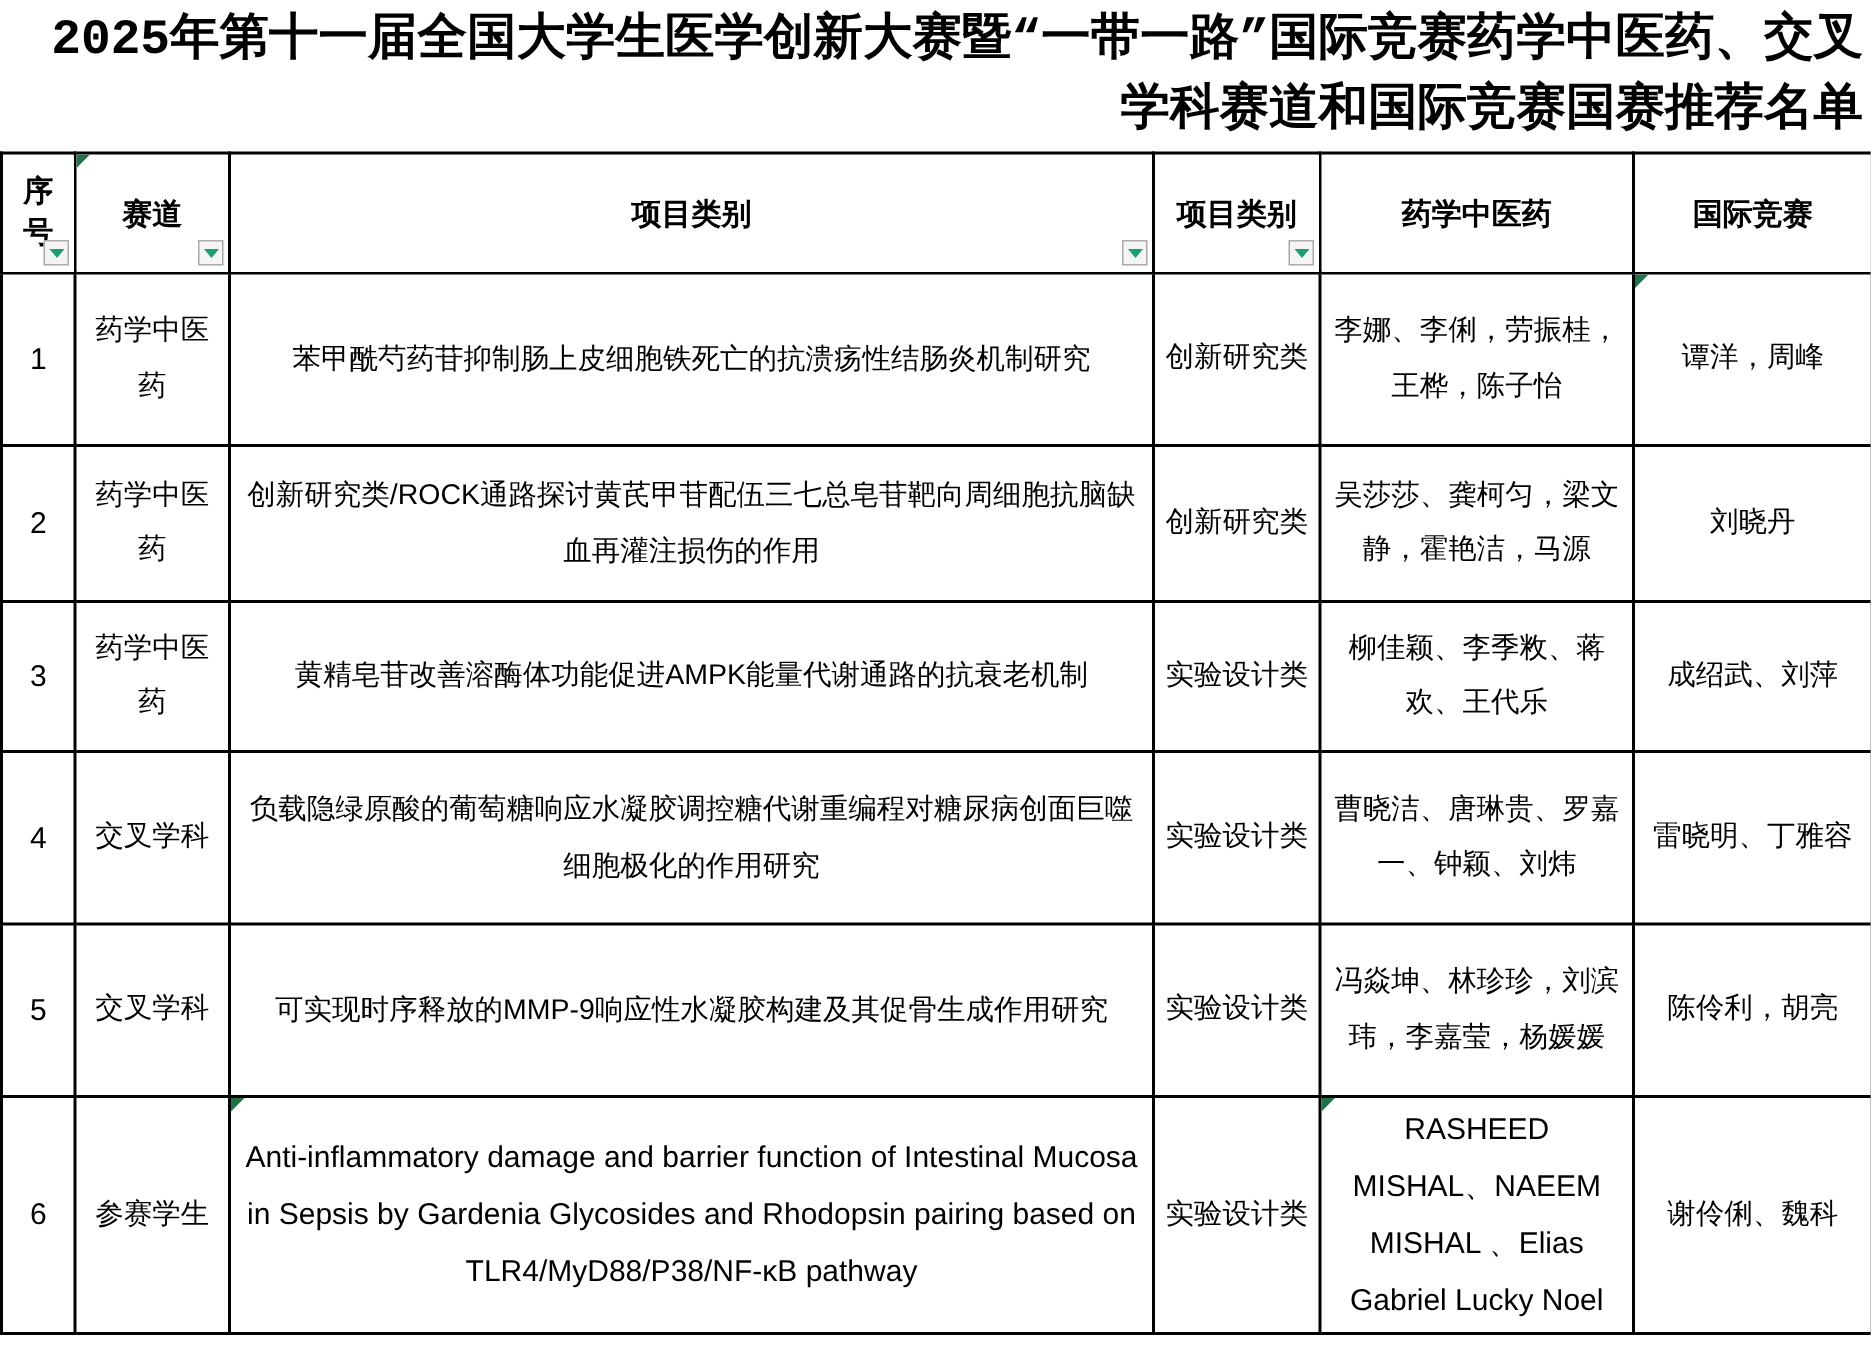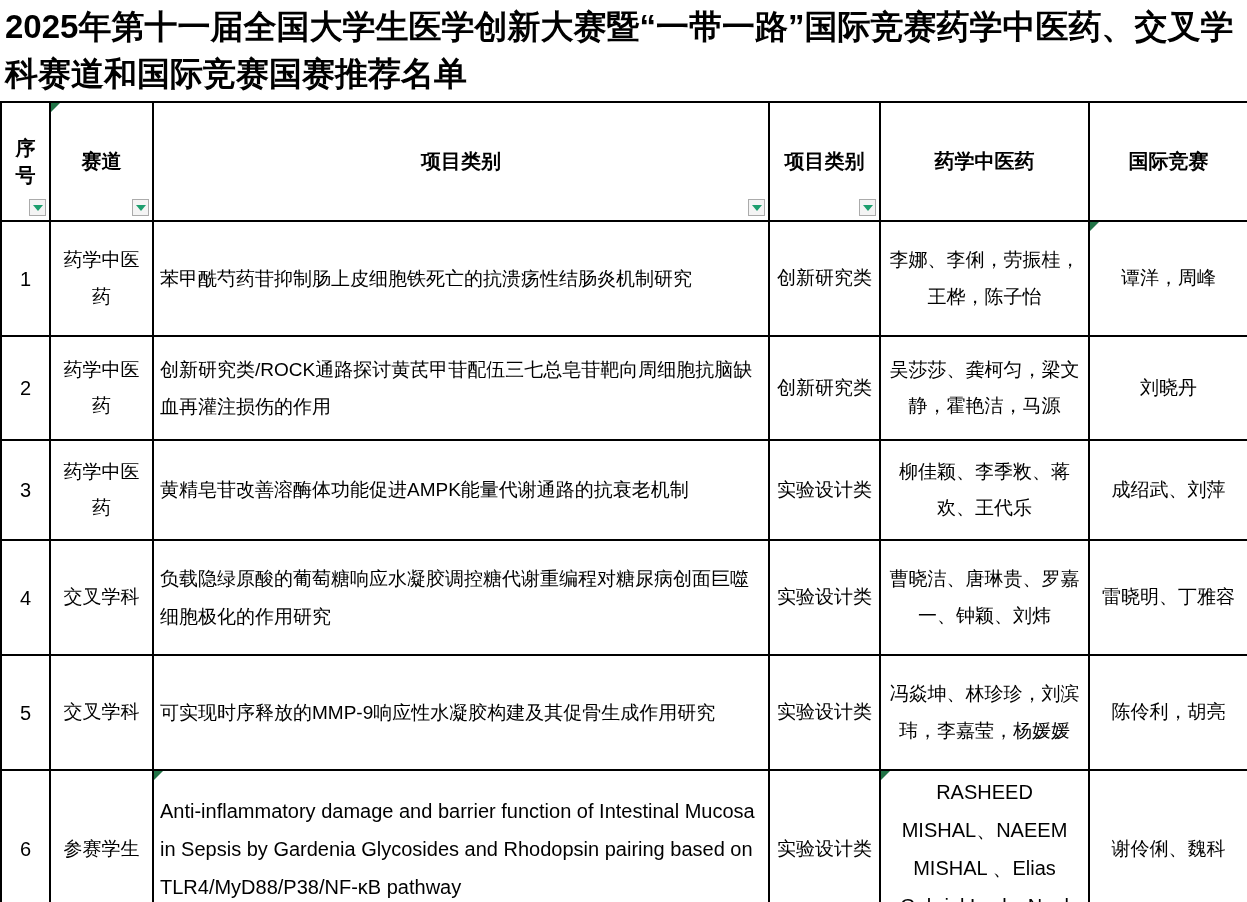--- a/index.html
+++ b/index.html
@@ -2,38 +2,38 @@
 <html><head>
 <meta charset="utf-8">
 <style>
   html,body { margin:0; padding:0; }
   body {
     width:1247px; height:902px; background:#ffffff; overflow:hidden;
     font-family:"Liberation Sans","DejaVu Sans",sans-serif; color:#000;
   }
   .sheet-title {
     height:101px; display:flex; align-items:center; justify-content:center;
-    text-align:left; font-weight:bold; font-size:33px; line-height:1.42;
-    padding:0 5px; box-sizing:border-box;
+    text-align:right; font-weight:bold; font-size:33px; line-height:1.42;
+    padding:0 5px; box-sizing:border-box;font-family:Liberation Mono, monospace;
   }
   table.grid {
     border-collapse:collapse; table-layout:fixed; width:1247px;
   }
   table.grid td, table.grid th {
     border:2px solid #000; padding:2px 6px; box-sizing:border-box;
     overflow:hidden; vertical-align:middle; position:relative;
     word-break:break-word;
   }
   th.th {
     font-size:20px; font-weight:bold; text-align:center; background:#fff;
   }
   .serialwrap { display:inline-block; width:24px; line-height:1.35; }
   td.c { font-size:19px; text-align:center; line-height:1.9; }
   td.serial { font-size:20px; }
-  td.project { text-align:left; padding-left:8px; padding-right:8px; line-height:1.95;margin-left:12px; }
+  td.project { text-align:center; padding-left:8px; padding-right:8px; line-height:1.95;margin-left:12px; }
   td.en { font-size:20px; line-height:1.9; }
   
   .fbtn {
     position:absolute; right:3px; bottom:4px; width:17px; height:17px;
     background:#f4f4f4; border:1px solid #ababab; box-sizing:border-box;
     display:flex; align-items:center; justify-content:center; cursor:pointer;
   }
   .farrow {
     width:0; height:0;
     border-left:5px solid transparent; border-right:5px solid transparent;
@@ -54,21 +54,21 @@
   <colgroup>
     <col style="width:49px">
       <col style="width:103px">
       <col style="width:616px">
     <col style="width:111px">
       <col style="width:209px">
       <col style="width:159px">
   </colgroup>
 
   <tbody>
-      <tr style="height:119px">
+      <tr style="height:80px">
     <th class="th">
       <span class="serialwrap">序号</span>
       <span class="fbtn">
             <span class="farrow"></span>
           </span>
     </th>
     <th class="th">
       <span class="corner"></span>
       <span>赛道</span>
       <span class="fbtn">

